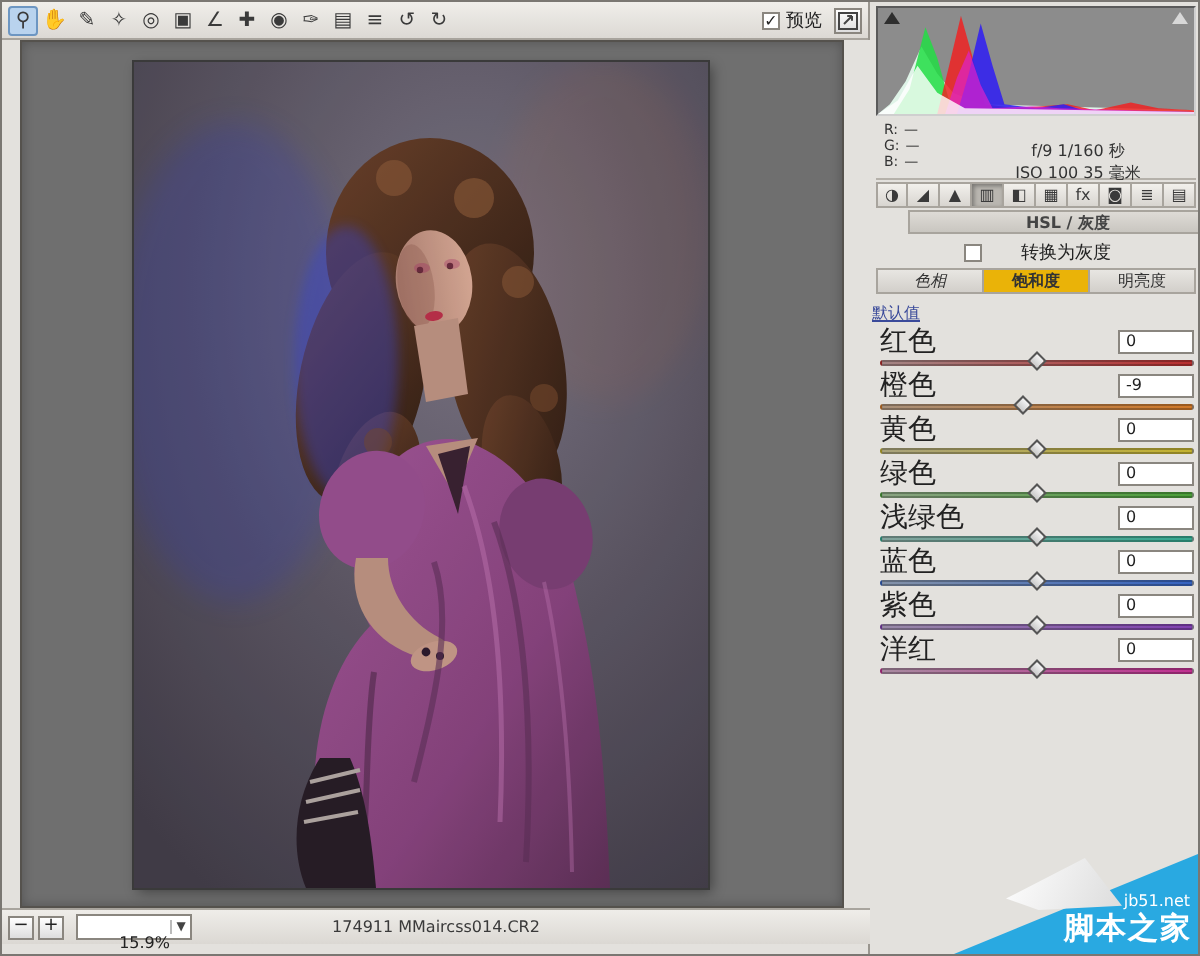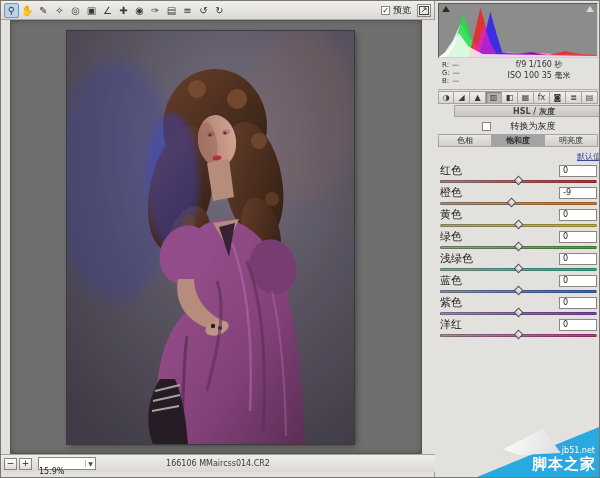--- a/index.html
+++ b/index.html
@@ -18,59 +18,59 @@
   .fullscreen-btn { width:14px; height:13px; border:1px solid #8a867f; background:linear-gradient(#fff,#ddd); display:flex; align-items:center; justify-content:center; }
 
   .canvas { position:absolute; left:0; top:19px; width:434px; height:434px; background:#e3e1dd; }
   .canvas-inner { position:absolute; left:9px; top:0; right:13px; bottom:0; background:#6f6f6f; border:1px solid #55524d; box-shadow:inset 0 0 6px rgba(0,0,0,.25); }
   .photo { position:absolute; left:56px; top:10px; width:287px; height:413px; box-shadow:0 0 0 1px #3a3a3a, 2px 2px 6px rgba(0,0,0,.4); }
   .photo svg { display:block; width:100%; height:100%; }
 
   .statusbar { position:absolute; left:0; top:453px; width:434px; height:18px; background:linear-gradient(#efede9,#dbd8d3); border-top:1px solid #a8a49d; display:flex; align-items:center; padding:0 3px; }
   .zoom-btn { width:13px; height:12px; border:1px solid #8a867f; background:linear-gradient(#fff,#ddd); font-size:9px; line-height:9px; display:flex; align-items:center; justify-content:center; margin-right:2px; }
   .zoom-field { width:58px; height:13px; background:#fff; border:1px solid #8a867f; display:flex; align-items:center; margin-left:4px; }
-  .zoom-field .zval { flex:1; text-align:left; font-size:8px;margin-top:16px; }
+  .zoom-field .zval { flex:1; text-align:right; font-size:8px;margin-top:16px; }
   .zoom-field .zarrow { width:10px; font-size:6px; color:#444; text-align:center; border-left:1px solid #bbb; }
   .filename { position:absolute; left:0; right:0; text-align:center; font-size:8px; color:#3a3a3a; pointer-events:none; }
 
   
   .right-col { position:absolute; left:435px; top:0; width:165px; height:478px; background:#e3e1dd; }
   .histo { position:absolute; left:2px; top:2px; width:160px; height:55px; background:#8c8c8c; border:1px solid #5a5a5a; border-bottom-color:#cfcfcf; border-right-color:#cfcfcf; }
   .histo svg { display:block; width:100%; height:100%; }
   .clip-tri { position:absolute; top:2px; width:0; height:0; border-left:4px solid transparent; border-right:4px solid transparent; border-bottom:6px solid #2e2e2e; }
   .clip-tri.left { left:3px; }
   .clip-tri.right { right:3px; border-bottom-color:#d8d8d8; }
 
   .exif { position:absolute; left:2px; top:58px; width:160px; height:31px; border-bottom:1px solid #b5b1aa; display:flex; }
   .rgb-col { width:42px; padding:2px 0 0 4px; }
   .rgb-row { display:flex; gap:3px; font-size:7px; color:#333; line-height:8px; }
-  .exif-col { flex:1; text-align:center; padding-top:0; font-size:8px; color:#333; line-height:11px; }
+  .exif-col { flex:1; text-align:center; padding-top:11px; font-size:8px; color:#333; line-height:11px; }
 
   .panel-tabs { position:absolute; left:2px; top:90px; width:160px; height:14px; display:flex; }
   .ptab { width:16px; height:13px; border:1px solid #a8a49d; border-left:none; background:linear-gradient(#f2f0ec,#d8d5d0); font-size:8px; display:flex; align-items:center; justify-content:center; color:#3a3a3a; cursor:pointer; }
   .ptab:first-child { border-left:1px solid #a8a49d; }
   .ptab.selected { background:#b9b6b0; box-shadow:inset 1px 1px 2px rgba(0,0,0,.35); }
 
   .panel-header { position:absolute; left:2px; top:104px; width:160px; height:12px; background:linear-gradient(#dedbd6,#c9c6c0); border:1px solid #a8a49d; font-size:8px; font-weight:bold; color:#444; text-align:center; line-height:11px;margin-left:16px; }
   .panel-header .flyout { position:absolute; right:2px; top:1px; font-size:7px; color:#555; }
 
   .gray-check { position:absolute; left:0; top:119px; width:165px; text-align:center; }
   .gray-check .inner { display:inline-flex; align-items:center; gap:20px; font-size:9px; color:#222; }
 
   .subtabs { position:absolute; left:2px; top:133px; width:160px; height:13px; display:flex; }
   .stab { flex:1; border:1px solid #a8a49d; border-left:none; background:linear-gradient(#e8e6e2,#d2cfca); font-size:8px; text-align:center; line-height:11px; color:#333; cursor:pointer; }
-  .stab:first-child { border-left:1px solid #a8a49d; }
-  .stab.selected { background:#a3a3a3; font-weight:bold; }
-
-  .default-link { position:absolute; left:0; top:150px; width:165px; text-align:right; font-size:8px; color:#3a4a9a; text-decoration:underline; cursor:pointer; }
+  .stab:first-child { border-left:1px solid #a8a49d;font-style:italic; }
+  .stab.selected { background:#eab308; font-weight:bold; }
+
+  .default-link { position:absolute; left:0; top:150px; width:165px; text-align:left; font-size:8px; color:#3a4a9a; text-decoration:underline; cursor:pointer; }
 
   .sliders { position:absolute; left:4px; top:163px; width:157px; }
   .slider { position:relative; height:22px; }
   .srow { display:flex; align-items:center; height:13px; }
-  .slabel { flex:1; font-size:11px; color:#222; }
+  .slabel { flex:1; font-size:14px; color:#222; }
   .sval { width:38px; height:12px; background:#fff; border:1px solid #8a867f; font-size:8px; line-height:10px; padding-left:3px; color:#222; }
   .strack { position:relative; height:3px; margin-top:3px; border-radius:2px; border:1px solid rgba(0,0,0,.25); }
   .sthumb { position:absolute; top:-4px; width:7px; height:7px; margin-left:-4px; background:linear-gradient(#f4f4f4,#c9c9c9); border:1px solid #555; transform:rotate(45deg); }
 
   
   .watermark { position:absolute; right:0; bottom:0; width:122px; height:50px; pointer-events:none; }
   .wm-tri { position:absolute; right:0; bottom:0; width:122px; height:50px; background:#29a9e1; clip-path:polygon(0 100%,100% 0,100% 100%); }
   .wm-fold { position:absolute; right:38px; bottom:22px; width:58px; height:26px; background:linear-gradient(115deg,#ffffff,#dcdcdc); clip-path:polygon(0 78%,68% 0,100% 92%,28% 100%); }
   .wm-site { position:absolute; right:4px; bottom:22px; font-size:8px; color:#fff; }
   .wm-name { position:absolute; right:3px; bottom:3px; font-size:15px; font-weight:bold; color:#fff; letter-spacing:1px;text-align:center; }
@@ -192,21 +192,21 @@
       </div>
     </div>
 
     <div class="statusbar">
       <span class="zoom-btn">−</span>
       <span class="zoom-btn">+</span>
       <span class="zoom-field">
         <span class="zval">15.9%</span>
         <span class="zarrow">▼</span>
       </span>
-      <span class="filename">166106 MMaircss014.CR2</span>
+      <span class="filename">174911 MMaircss014.CR2</span>
     </div>
   </div>
 
   <div class="right-col">
 
     <div class="histo">
       <span class="clip-tri left"></span>
       <span class="clip-tri right"></span>
       <svg viewBox="0 0 160 55" preserveAspectRatio="none">
         <path d="M0,55 L6,50 14,38 22,20 30,34 38,44 52,50 160,53 160,55 Z" fill="#e8fff2" opacity="0.9"></path>

